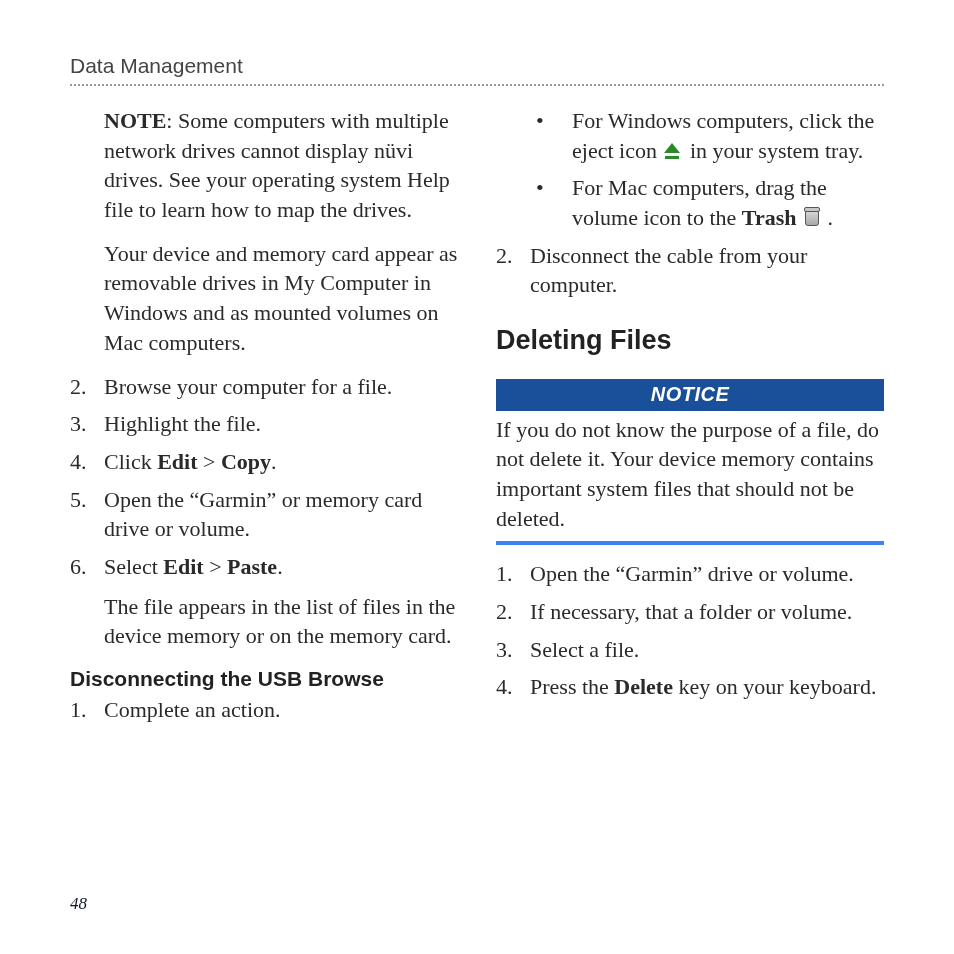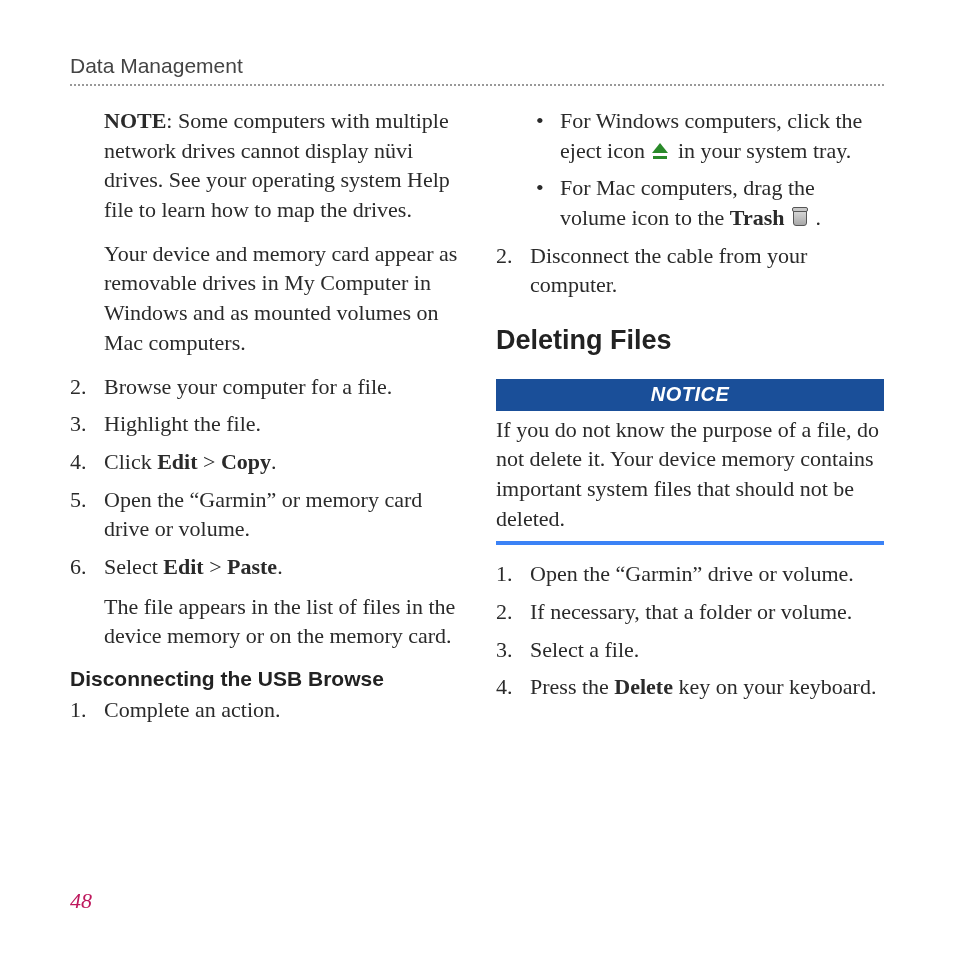--- a/index.html
+++ b/index.html
@@ -59,20 +59,21 @@
     margin-bottom: 8px;
   }
   .ul > li > .bullet {
     width: 30px;
     flex-shrink: 0;
     text-align: left;
     padding-left:6px;
   }
   .ul > li > .body {
     flex: 1;
+    margin-left: 12px;
   }
   .sub-h {
     font-family: Arial, Helvetica, sans-serif;
     font-weight: bold;
     font-size: 21px;
     color: #222;
     margin-top: 14px;
     margin-bottom: 2px;
   }
   .h2 {
@@ -101,22 +102,22 @@
   }
   .bold { font-weight: bold; }
   .footer {
     position: absolute;
     bottom: 40px;
     left: 70px;
     right: 70px;
     display: flex;
     justify-content: space-between;
     font-style: italic;
-    font-size: 22px;
-    color: #be185d;
+    font-size: 17px;
+    color: #0f172a;
     font-family: "Times New Roman", Times, serif;
   }
   .icon {
     display: inline-block;
     vertical-align: -3px;
   }
   .eject-icon {
     width: 22px; height: 20px;
     position: relative;
   }

